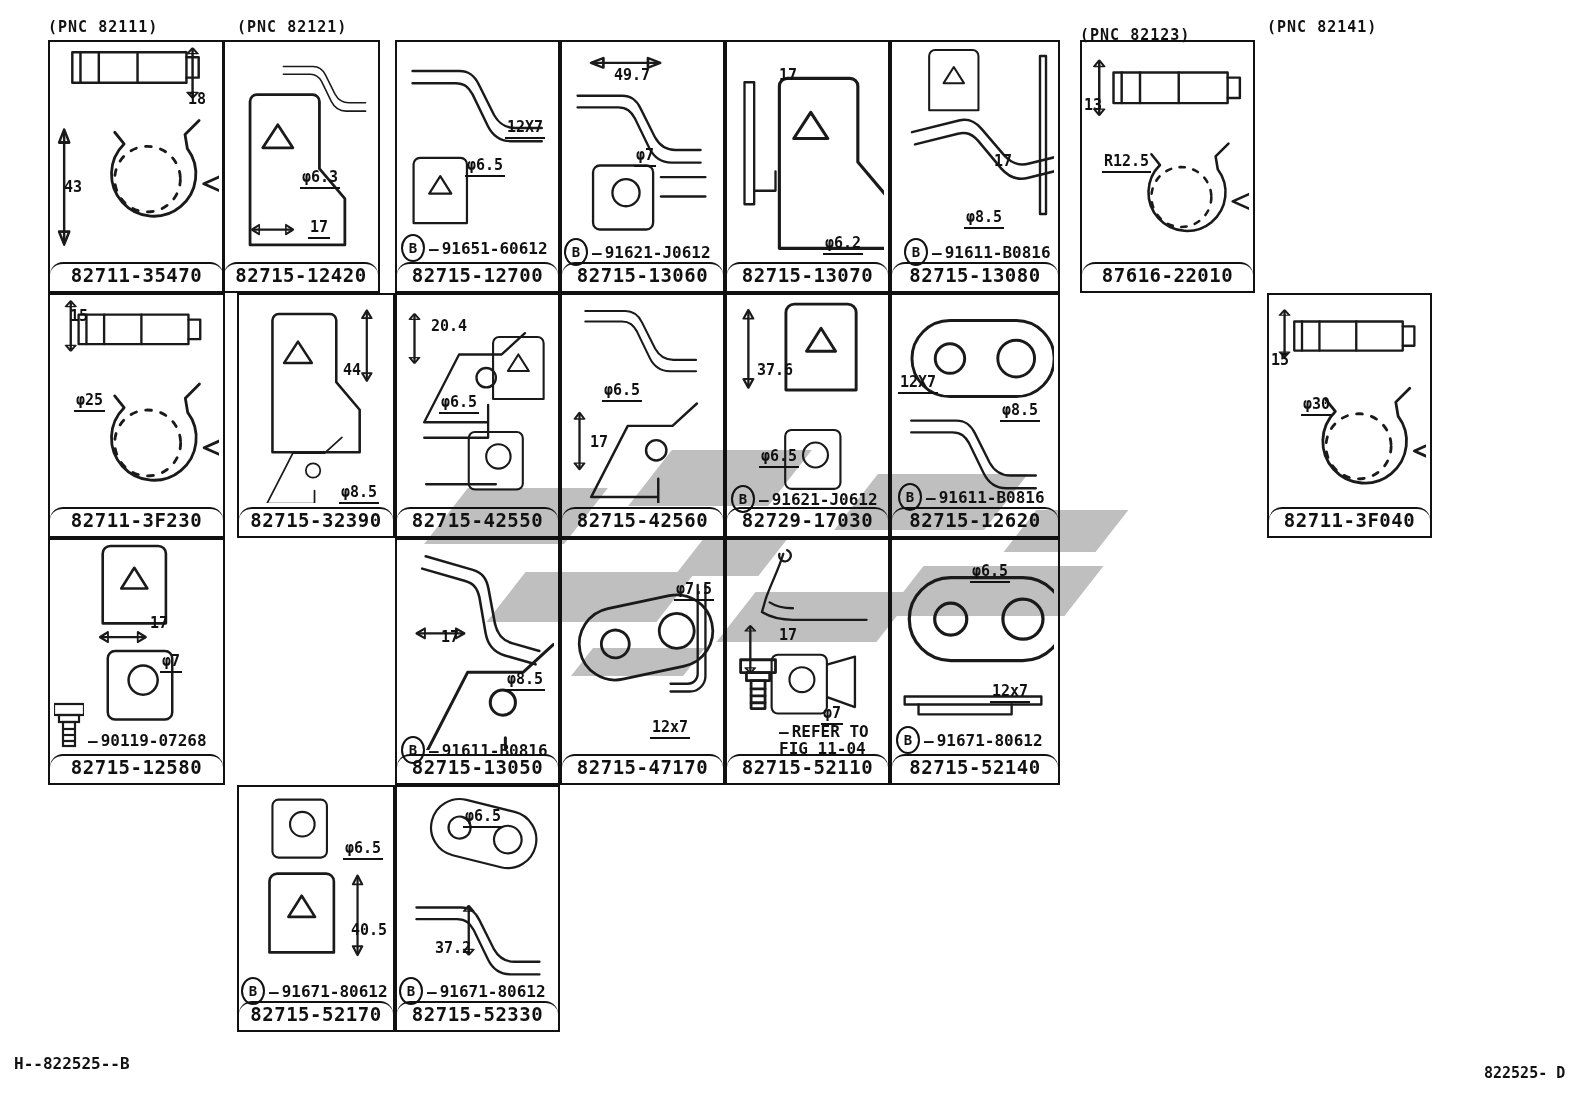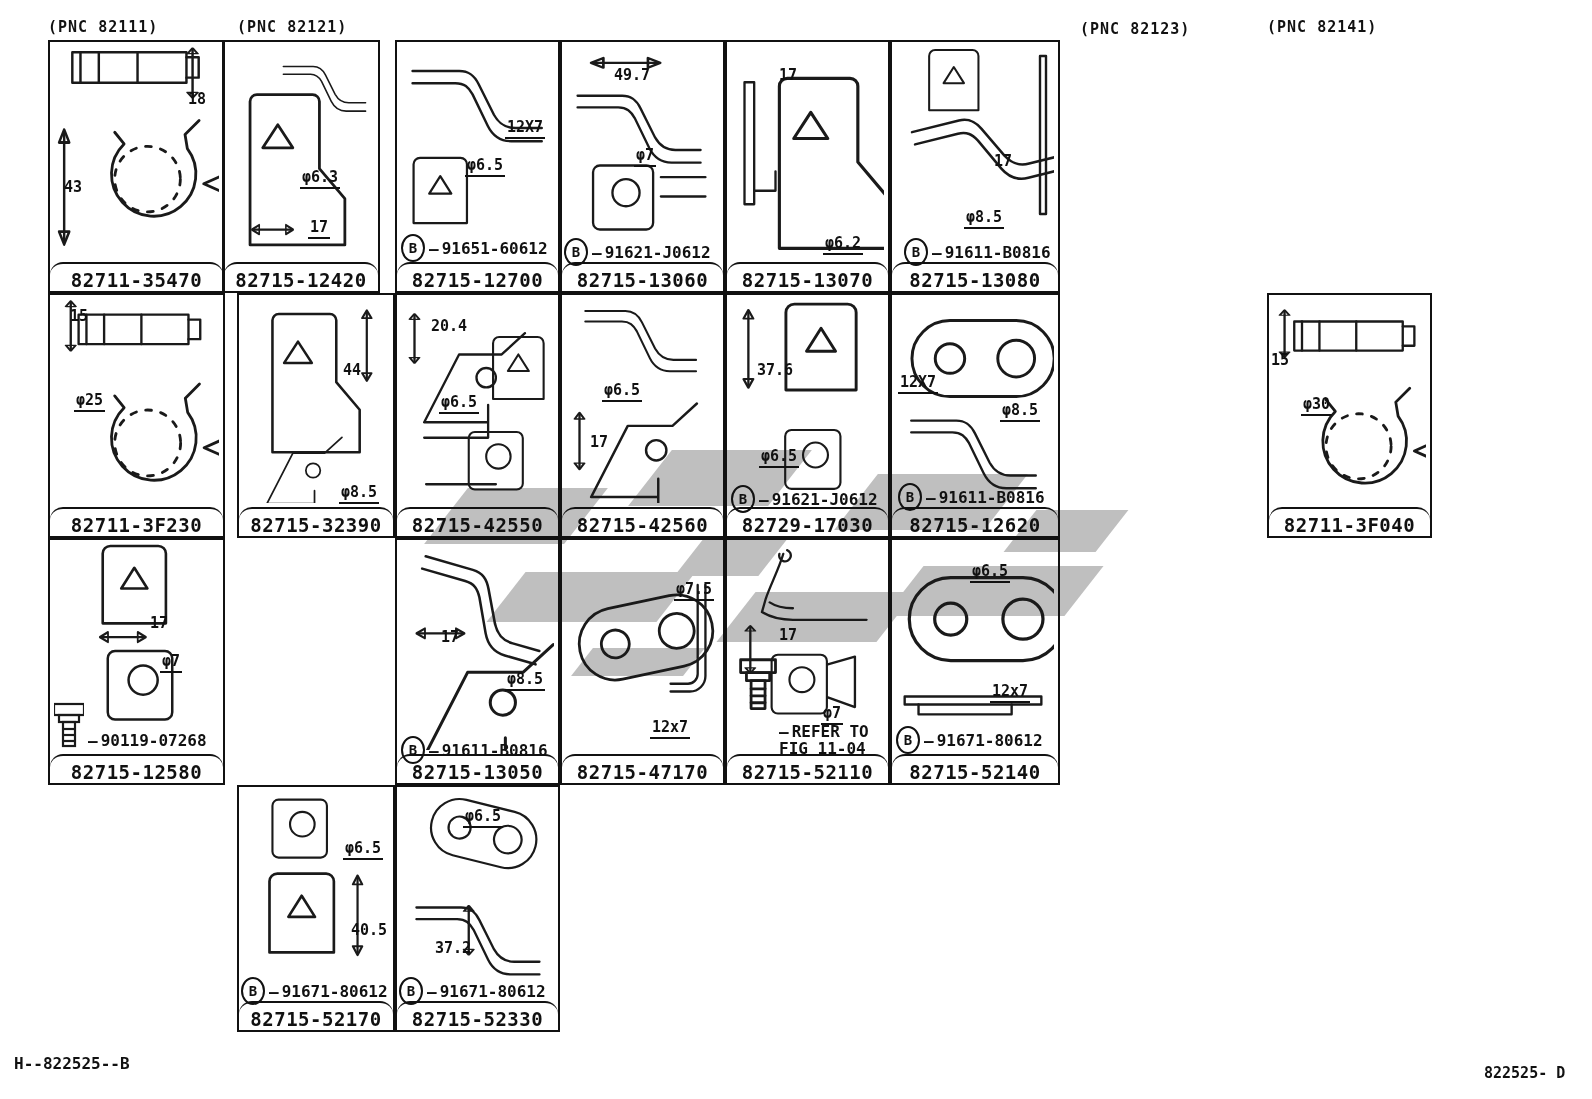--- a/index.html
+++ b/index.html
@@ -4,21 +4,21 @@
 <style>
   html,body{margin:0;padding:0;background:#ffffff;}
   .sheet{position:relative;width:1592px;height:1099px;background:#fff;overflow:hidden;
          font-family:"DejaVu Sans Mono","Liberation Mono",monospace;color:#111;}
   
   .watermark{position:absolute;left:432px;top:422px;width:724px;height:286px;z-index:0;}
   .wm{position:absolute;background:#bfbfbf;transform:skewX(-38deg);}
   
   .cell{position:absolute;border:2px solid #111;z-index:1;box-sizing:border-box;background:transparent;}
   .caption{position:absolute;left:0;right:0;bottom:0;height:27px;border-top:2px solid #111;
-           display:flex;align-items:flex-end;justify-content:center;
+           display:flex;align-items:flex-start;justify-content:center;
            font-size:19px;font-weight:bold;letter-spacing:.5px;background:transparent;border-radius:13px;}
   .art{position:absolute;left:2px;top:2px;width:calc(100% - 6px);height:calc(100% - 35px);
        stroke:#1a1a1a;fill:none;stroke-width:2.4;stroke-linejoin:round;stroke-linecap:round;}
   .ann{position:absolute;font-size:15px;font-weight:bold;white-space:nowrap;z-index:3;}
   .ul{border-bottom:2px solid #111;padding:0 2px 1px 2px;}
   .callout{position:absolute;display:flex;align-items:center;gap:4px;z-index:3;font-weight:bold;}
   .callout.boltc{align-items:flex-end;}
   .bcirc{flex:0 0 auto;width:20px;height:24px;border:2px solid #111;border-radius:50%;
          display:inline-flex;align-items:center;justify-content:center;font-size:14px;font-weight:bold;}
   .bolt-ic{width:30px;height:52px;stroke:#1a1a1a;fill:none;stroke-width:2.2;}
@@ -100,21 +100,21 @@
     <div class="wm" style="left:258px;top:114px;width:84px;height:40px;"></div>
     <div class="wm" style="left:304px;top:170px;width:160px;height:50px;"></div>
     <div class="wm" style="left:424px;top:52px;width:150px;height:56px;"></div>
     <div class="wm" style="left:472px;top:144px;width:180px;height:50px;"></div>
     <div class="wm" style="left:588px;top:88px;width:92px;height:42px;"></div>
     <div class="wm" style="left:150px;top:226px;width:112px;height:28px;"></div>
   </div>
 
   <div class="pnc" style="left:48px;top:18px;">(PNC 82111)</div>
   <div class="pnc" style="left:237px;top:18px;">(PNC 82121)</div>
-  <div class="pnc" style="left:1080px;top:20px;">(PNC 82123)</div>
+  <div class="pnc" style="left:1080px;top:26px;text-decoration:underline;">(PNC 82123)</div>
   <div class="pnc" style="left:1267px;top:18px;">(PNC 82141)</div>
 
   <div class="cell" style="left:48px;top:40px;width:177px;height:253px;">
     <svg class="art" viewBox="0 0 160 210">
       <use href="#sym-cyl" transform="translate(18,8)"></use>
       <use href="#sym-vdim" transform="translate(130,4) scale(1,0.5)"></use>
       <use href="#sym-vdim" transform="translate(4,84) scale(1,1.15)"></use>
       <use href="#sym-ring" transform="translate(32,82) scale(1.15)"></use>
     </svg>
     <span class="ann" style="left:138px;top:48px;">18</span>
@@ -227,20 +227,32 @@
     <span class="ann ul" style="left:72px;top:166px;">φ8.5</span>
     <div class="callout" style="left:12px;top:196px;">
       <span class="bcirc">B</span>
       <span class="ctext lead">91611-B0816</span>
     </div>
     <div class="caption">
         <span>82715-13080</span>
       </div>
   </div>
 
+  <div class="cell" style="left:1080px;top:40px;width:175px;height:253px;">
+    <svg class="art" viewBox="0 0 160 210">
+      <use href="#sym-vdim" transform="translate(8,16) scale(1,0.55)"></use>
+      <use href="#sym-cyl" transform="translate(28,28)"></use>
+      <use href="#sym-ring" transform="translate(40,104) scale(1.05)"></use>
+    </svg>
+    <span class="ann" style="left:2px;top:54px;">13</span>
+    <span class="ann ul" style="left:20px;top:110px;">R12.5</span>
+    <div class="caption">
+        <span>87616-22010</span>
+      </div>
+  </div>
 
 
   <div class="cell" style="left:237px;top:293px;width:158px;height:245px;">
     <svg class="art" viewBox="0 0 160 210">
       <use href="#sym-vdim" transform="translate(130,8) scale(1,0.78)"></use>
       <use href="#sym-brk" transform="translate(34,12) scale(1.15)"></use>
       <use href="#sym-lb" transform="translate(28,136) scale(0.78)"></use>
     </svg>
     <span class="ann" style="left:104px;top:66px;">44</span>
     <span class="ann ul" style="left:100px;top:188px;">φ8.5</span>

